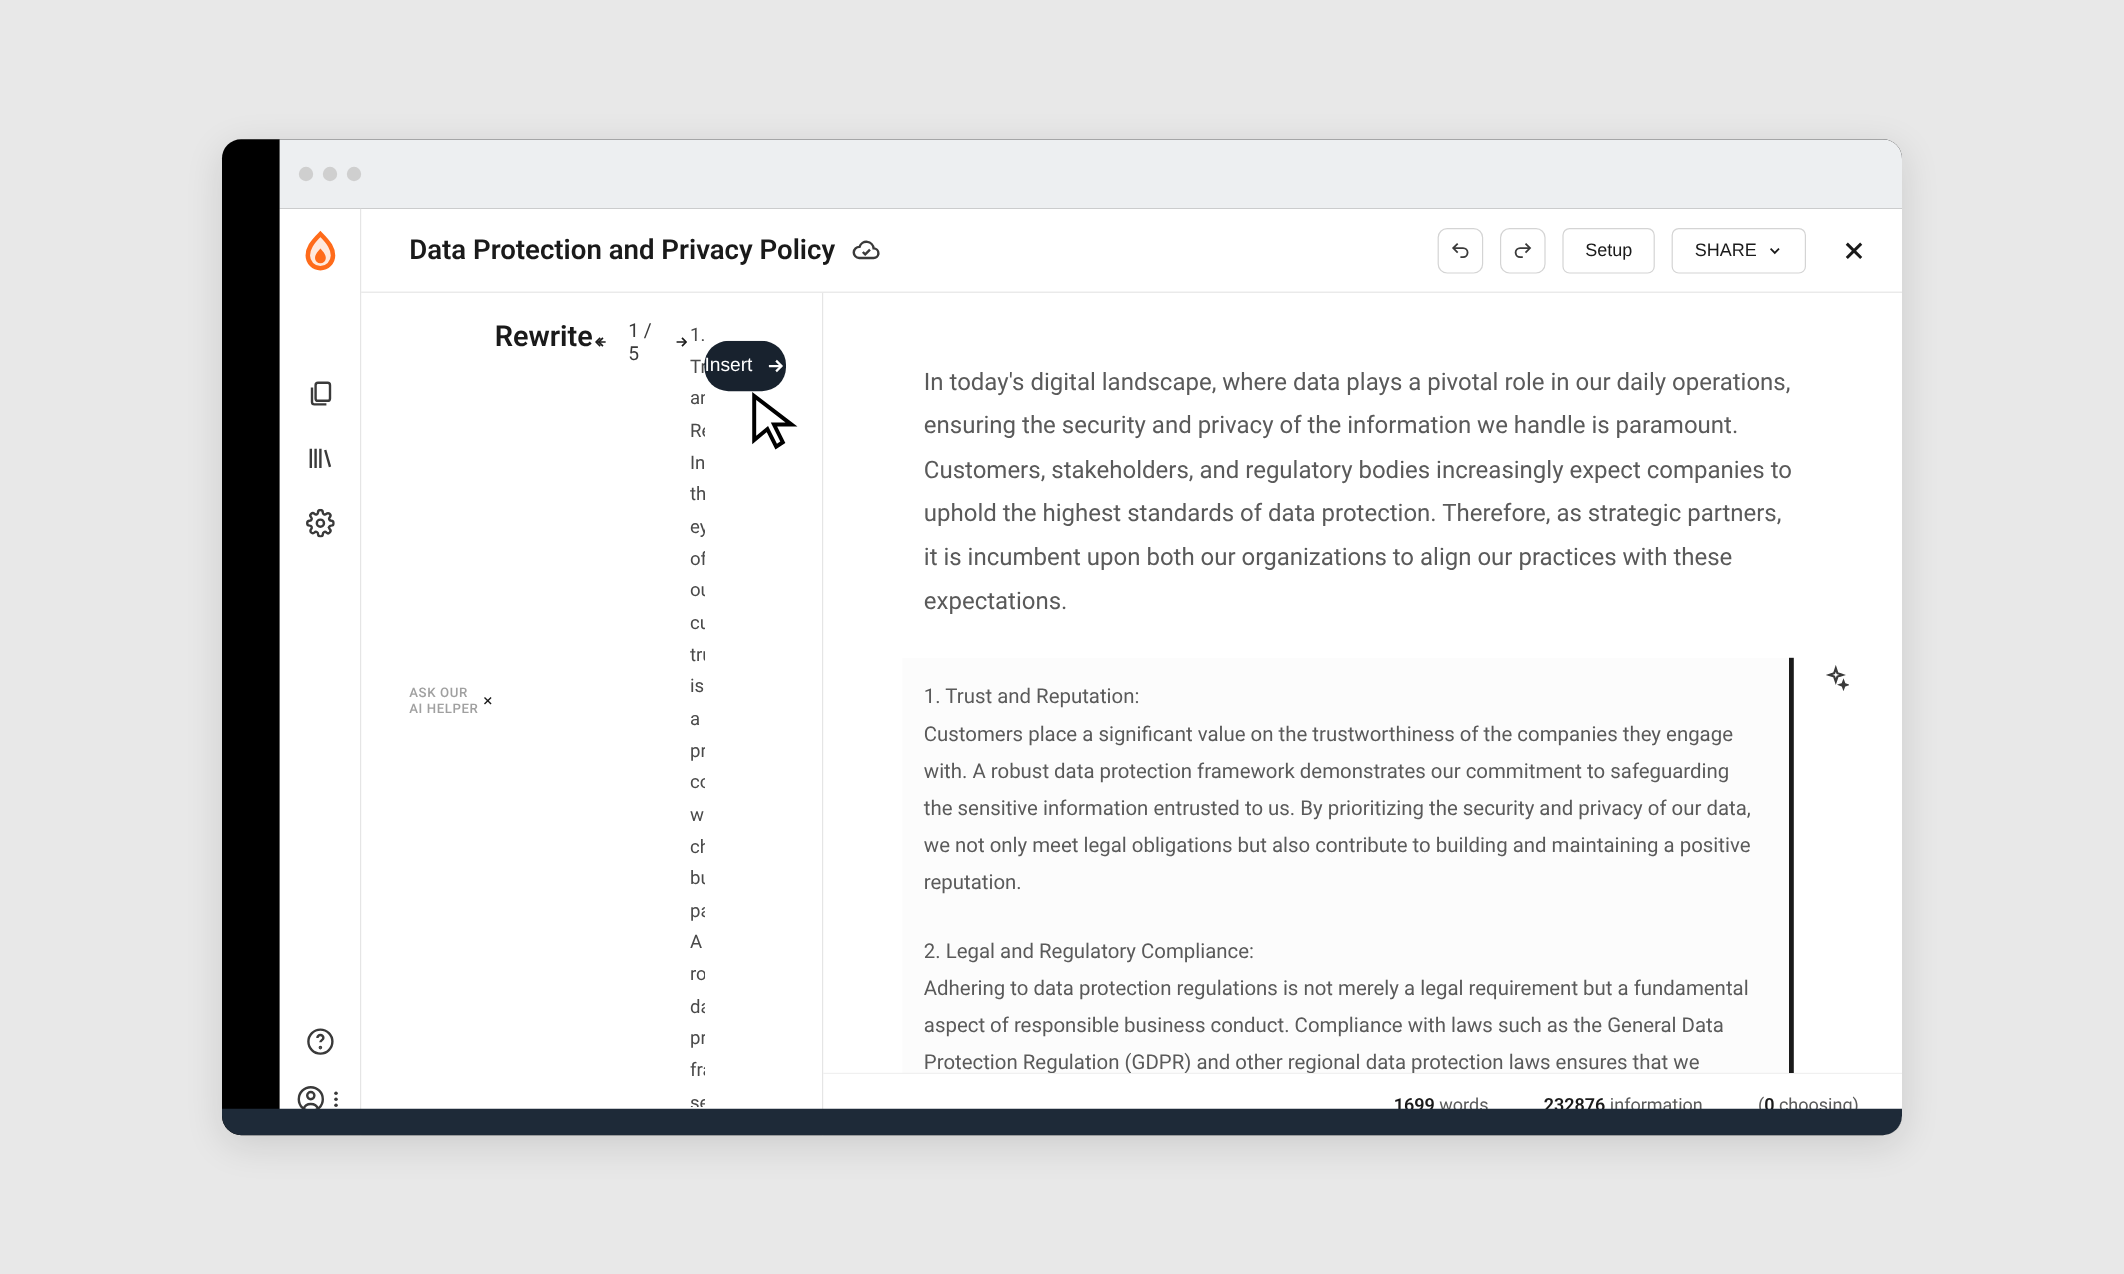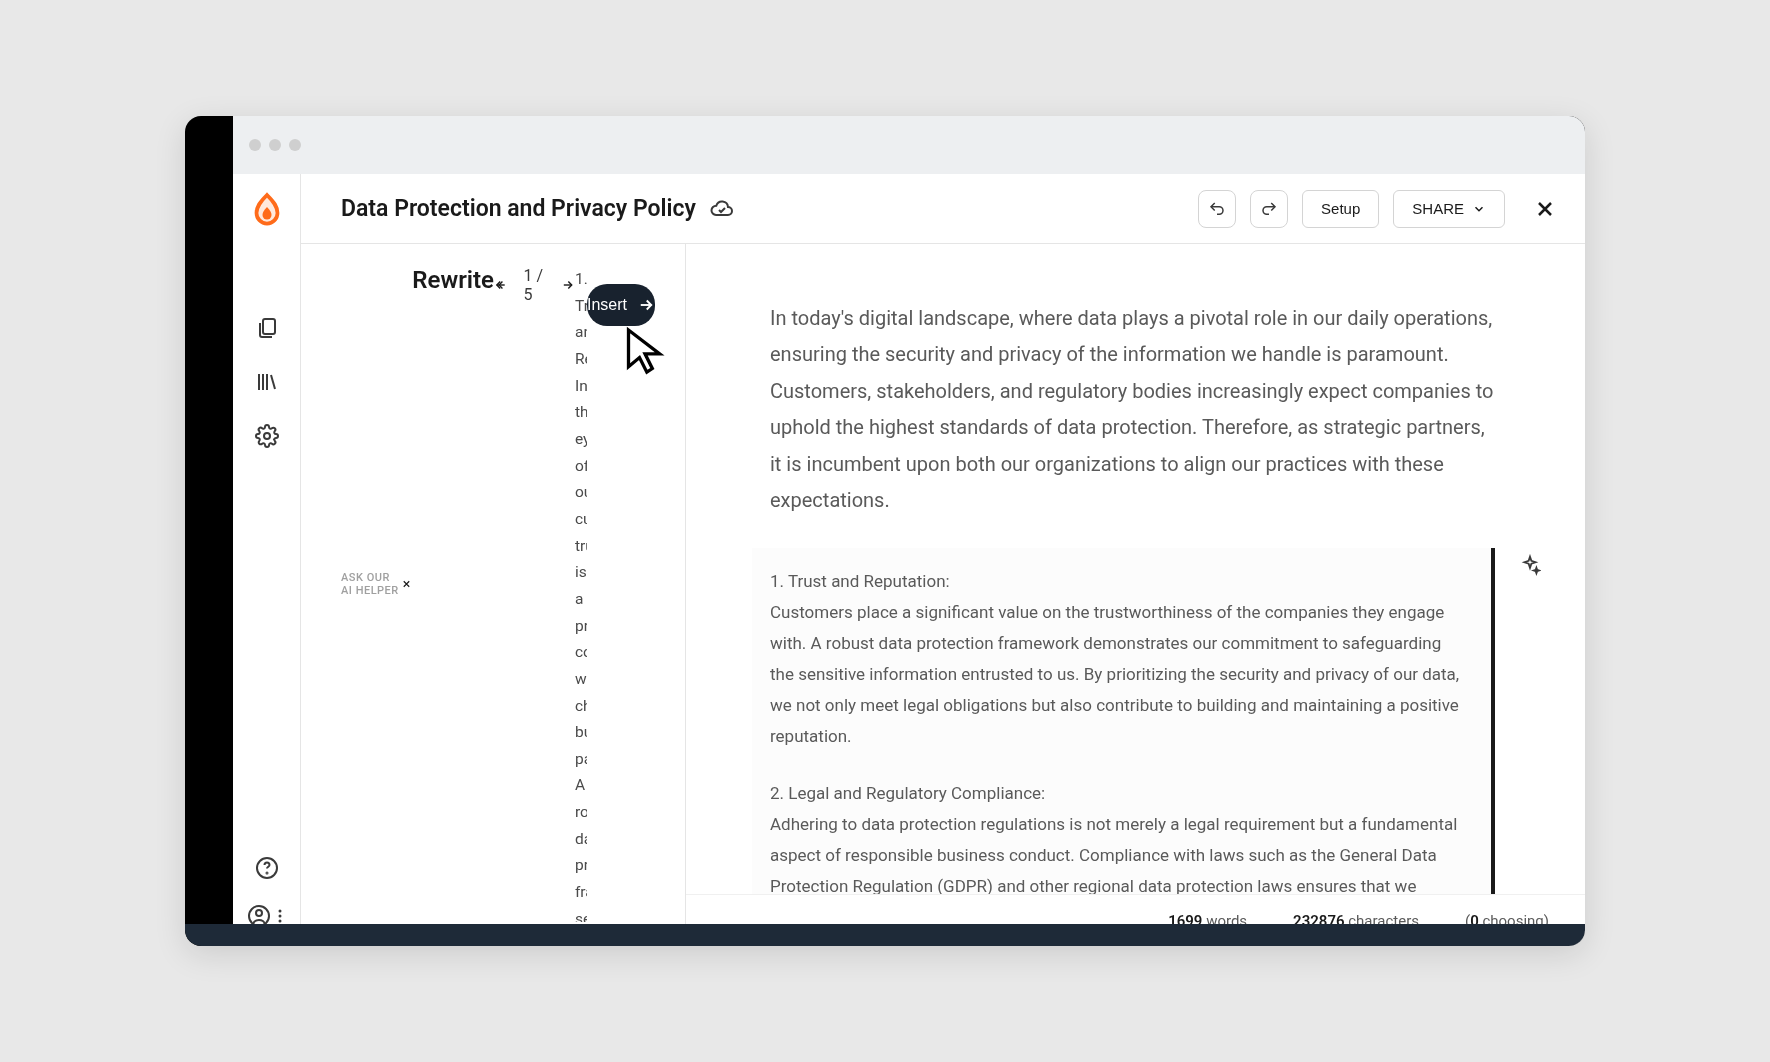--- a/index.html
+++ b/index.html
@@ -441,21 +441,21 @@
                 <span>Adhering to data protection regulations is not merely a legal requirement but a fundamental aspect of responsible business conduct. Compliance with laws such as the General Data Protection Regulation (GDPR) and other regional data protection laws ensures that we protect the rights and privacy of individuals, avoid legal repercussions, and operate with integrity.</span>
               </p>
             </div>
           </div>
 
           <div class="statusbar">
             <span>
               <span class="stat-num">1699</span><span> words</span>
             </span>
             <span>
-              <span class="stat-num">232876</span><span> characters</span>
+              <span class="stat-num">232876</span><span> information</span>
             </span>
             <span>
               <span>(</span><span class="stat-num">0</span><span> choosing)</span>
             </span>
           </div>
         </div>
 
       </div>
     </div>
 

